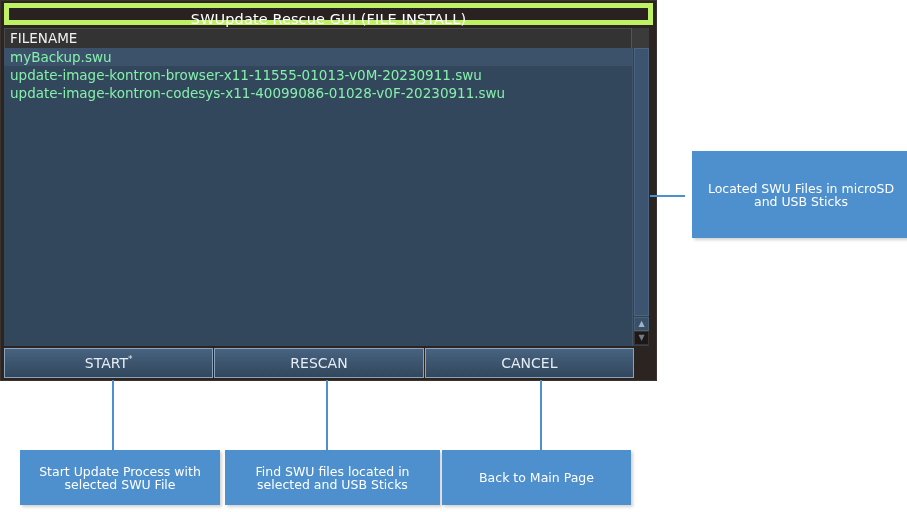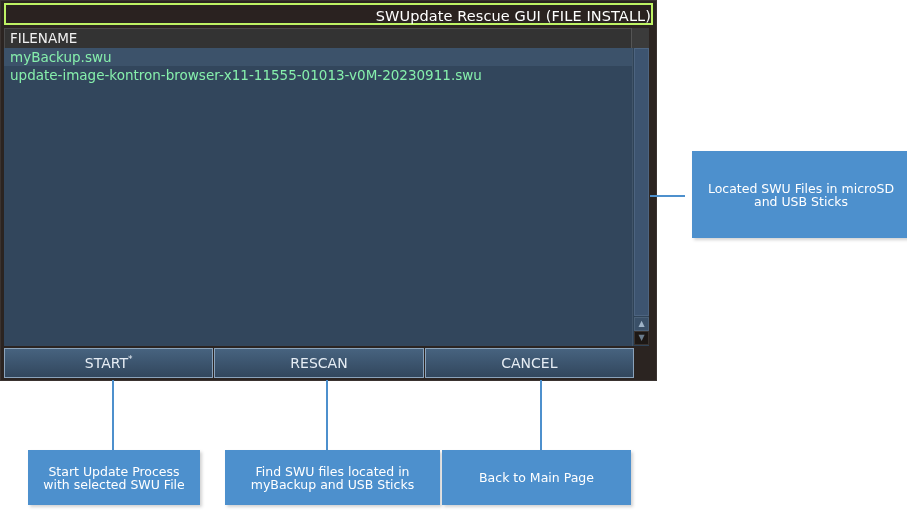--- a/index.html
+++ b/index.html
@@ -27,25 +27,25 @@
     border: 1px solid #3a3330;
   }
 
   #title-bar {
     position: absolute;
     left: 3px;
     top: 2px;
     right: 3px;
     height: 22px;
     background: #2a2220;
-    border: 2px solid #bef264;
+    border: 5px solid #bef264;
     color: #ffffff;
     font-size: 14.5px;
     line-height: 22px;
-    text-align: right;
+    text-align: center;
     letter-spacing: 0.1px;
     box-sizing: border-box;
   }
 
   #column-header {
     position: absolute;
     left: 3px;
     top: 27px;
     width: 645px;
     height: 21px;
@@ -178,21 +178,21 @@
     justify-content: center;
     padding: 0 8px;
     box-sizing: border-box;
     box-shadow: 2px 2px 3px rgba(0,0,0,0.18);
     margin-left: 8px;
   }
   #callout-located {
     left: 684px; top: 151px; width: 218px; height: 87px;
   }
   #callout-start {
-    left: 20px; top: 450px; width: 172px; height: 55px;
+    left: 12px; top: 450px; width: 200px; height: 55px;
   }
   #callout-rescan {
     left: 217px; top: 450px; width: 215px; height: 55px;
   }
   #callout-cancel {
     left: 434px; top: 450px; width: 189px; height: 55px;
   }
 
   .connector {
     position: absolute;
@@ -220,20 +220,23 @@
   </div>
   <div id="header-corner"></div>
 
   <div id="file-list">
     <div class="file-row selected">
       <span>myBackup.swu</span>
     </div>
     <div class="file-row">
       <span>update-image-kontron-browser-x11-11555-01013-v0M-20230911.swu</span>
     </div>
+    <div class="file-row">
+      <span>update-image-kontron-codesys-x11-40099086-01028-v0F-20230911.swu</span>
+    </div>
   </div>
 
   <div id="scrollbar">
     <div id="scroll-thumb"></div>
     <div class="scroll-arrow" id="scroll-up">
       <span class="glyph">▲</span>
     </div>
     <div class="scroll-arrow" id="scroll-down">
       <span class="glyph">▼</span>
     </div>
@@ -258,19 +261,19 @@
   <span>Located SWU Files in microSD and USB Sticks</span>
 </div>
 
 <div class="connector v" id="conn-start"></div>
 <div class="callout" id="callout-start">
   <span>Start Update Process with selected SWU File</span>
 </div>
 
 <div class="connector v" id="conn-rescan"></div>
 <div class="callout" id="callout-rescan">
-  <span>Find SWU files located in myBackup and USB Sticks</span>
+  <span>Find SWU files located in selected and USB Sticks</span>
 </div>
 
 <div class="connector v" id="conn-cancel"></div>
 <div class="callout" id="callout-cancel">
   <span>Back to Main Page</span>
 </div>
 
 </body></html>

